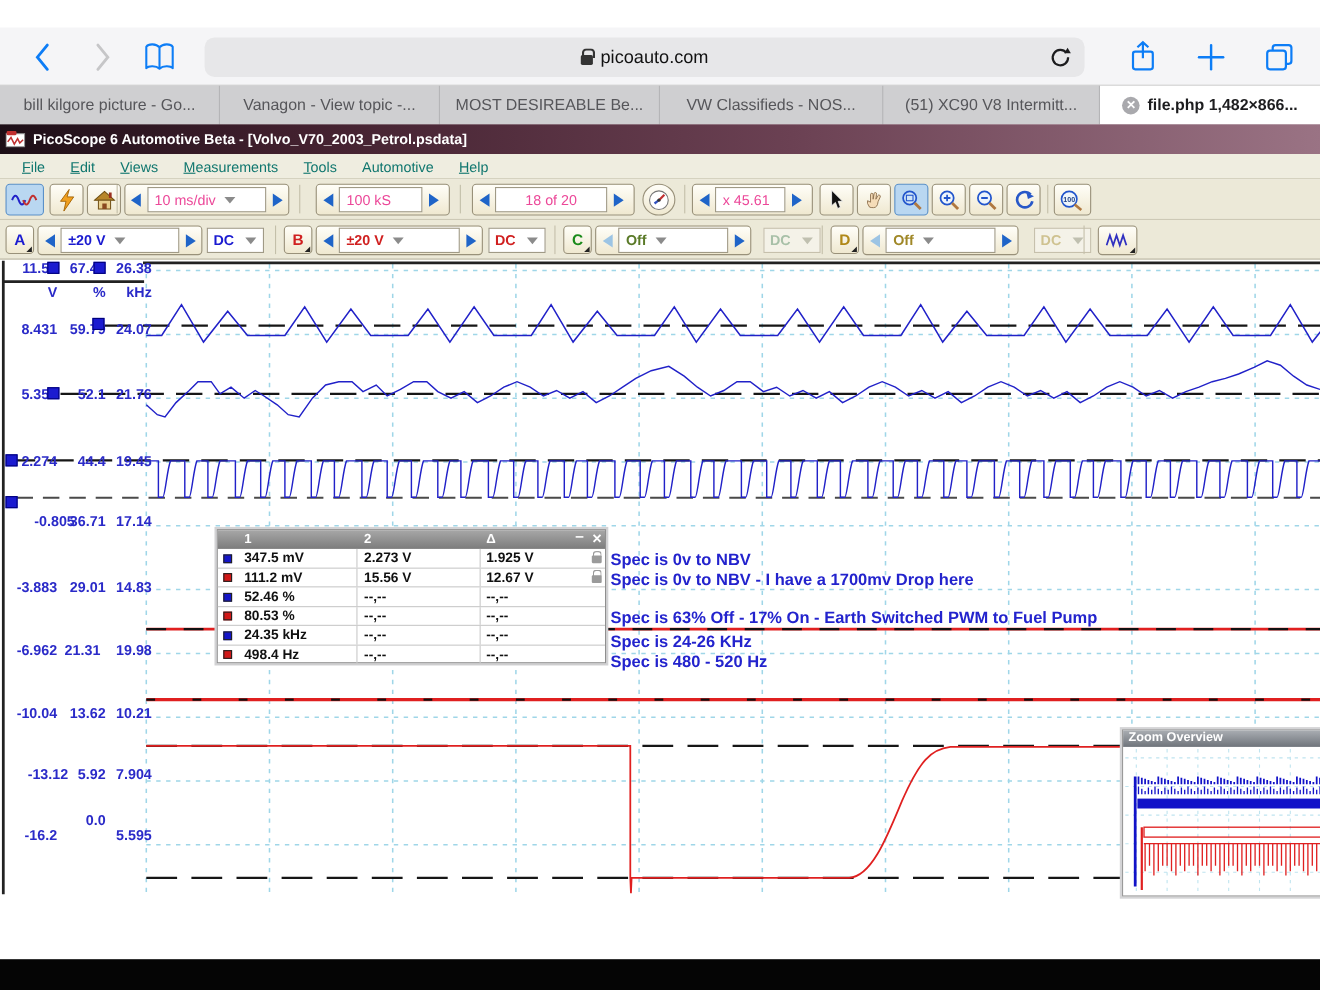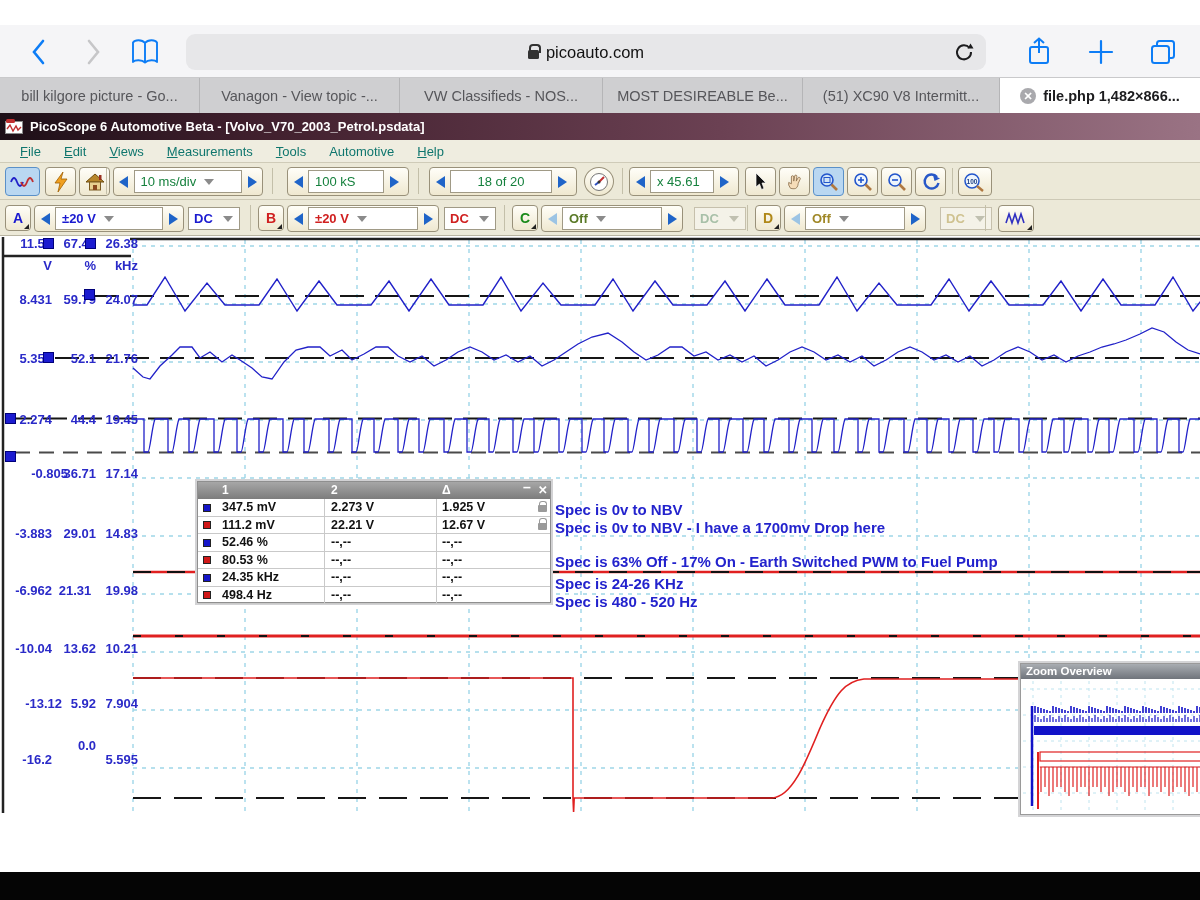--- a/index.html
+++ b/index.html
@@ -32,21 +32,21 @@
   
   #titlebar{position:absolute;left:0;top:113px;width:1200px;height:27px;background:linear-gradient(90deg,#1d0f17,#41202e 22%,#6b4153 60%,#9a7384);color:#fff;display:flex;align-items:center;gap:7px;padding-left:5px;font-size:13px;font-weight:bold}
   #menubar{position:absolute;left:0;top:140px;width:1200px;height:23px;background:#efede0;border-bottom:1px solid #cfcbb8;display:flex;align-items:center;padding-left:20px;font-size:13px;color:#0f766e}
   #menubar .menu{margin-right:23px}
   #menubar u{text-decoration:underline}
   #toolbar{position:absolute;left:0;top:163px;width:1200px;height:37px;background:#ece9d8;border-bottom:1px solid #cdc9b6}
   #chanbar{position:absolute;left:0;top:200px;width:1200px;height:36px;background:#ece9d8;border-bottom:1px solid #b9b5a2}
   .tbtn{position:absolute;top:4px;height:29px;border:1px solid #99917a;border-radius:4px;background:linear-gradient(#fffef8,#efe8d0);display:flex;align-items:center;justify-content:center}
   .tbtn.sel{background:#b9d7f1;border-color:#5a90c8}
   .spin{position:absolute;top:4px;height:29px;border:1px solid #99917a;border-radius:4px;background:linear-gradient(#fffef8,#efe8d0);display:flex;align-items:center;padding:0 2px;gap:2px}
-  .fieldbox{height:23px;background:#fff;border:1px solid #a09a86;display:flex;align-items:center;padding:0 6px;font-size:13px;color:#15803d;white-space:nowrap}
+  .fieldbox{height:23px;background:#fff;border:1px solid #a09a86;display:flex;align-items:center;padding:0 6px;font-size:13px;color:#ec4899;white-space:nowrap}
   .tri-l{width:0;height:0;border:6px solid transparent;border-left:0;border-right:9px solid #1f64c8}
   .tri-r{width:0;height:0;border:6px solid transparent;border-right:0;border-left:9px solid #1f64c8}
   .tri-l.pale{border-right-color:#9cc4e4}
   .arrowcell{width:16px;display:flex;align-items:center;justify-content:center}
   .caret{width:0;height:0;border:5px solid transparent;border-bottom:0;border-top:6px solid #8b8b8b;margin-left:8px}
   .corner:after{content:"";position:absolute;right:1px;bottom:1px;border-left:5px solid transparent;border-bottom:5px solid #222}
   .chbtn{position:absolute;top:5px;width:26px;height:26px;border:1px solid #99917a;border-radius:4px;background:linear-gradient(#fffef8,#efe8d0);font-weight:bold;font-size:14px;display:flex;align-items:center;justify-content:center}
   .ddbox{position:absolute;top:7px;height:23px;background:#fff;border:1px solid #a09a86;display:flex;align-items:center;padding:0 5px;font-size:13px;font-weight:bold}
   .ddbox.dis{background:#f4f2e8;border-color:#c6c0ac}
 
@@ -128,25 +128,25 @@
     </div>
   </div>
 
   <div id="tabbar">
       <div class="tab" style="width: 200px;">
         <span>bill kilgore picture - Go...</span>
       </div>
       <div class="tab" style="width: 200px;">
         <span>Vanagon - View topic -...</span>
       </div>
+      <div class="tab" style="width: 200px;">
+        <span>MOST DESIREABLE Be...</span>
+      </div>
       <div class="tab" style="width: 203px;">
         <span>VW Classifieds - NOS...</span>
-      </div>
-      <div class="tab" style="width: 200px;">
-        <span>MOST DESIREABLE Be...</span>
       </div>
       <div class="tab" style="width: 197px;">
         <span>(51) XC90 V8 Intermitt...</span>
       </div>
       <div class="tab active" style="width: 200px;">
         <span class="tabclose">✕</span>
         <span>file.php 1,482×866...</span>
       </div>
     </div>
 
@@ -507,21 +507,21 @@
           <span class="cell" style="left:24px">347.5 mV</span>
           <span class="cell" style="left:133px">2.273 V</span>
           <span class="cell" style="left:244px">1.925 V</span>
           <span class="vline" style="left:126px"></span>
           <span class="vline" style="left:238px"></span>
           <span class="locki"></span>
         </div>
         <div class="mrow">
           <span class="mark" style="background:#d01818"></span>
           <span class="cell" style="left:24px">111.2 mV</span>
-          <span class="cell" style="left:133px">22.21 V</span>
+          <span class="cell" style="left:133px">15.56 V</span>
           <span class="cell" style="left:244px">12.67 V</span>
           <span class="vline" style="left:126px"></span>
           <span class="vline" style="left:238px"></span>
           <span class="locki"></span>
         </div>
         <div class="mrow">
           <span class="mark" style="background:#1515c8"></span>
           <span class="cell" style="left:24px">52.46 %</span>
           <span class="cell" style="left:133px">--,--</span>
           <span class="cell" style="left:244px">--,--</span>

